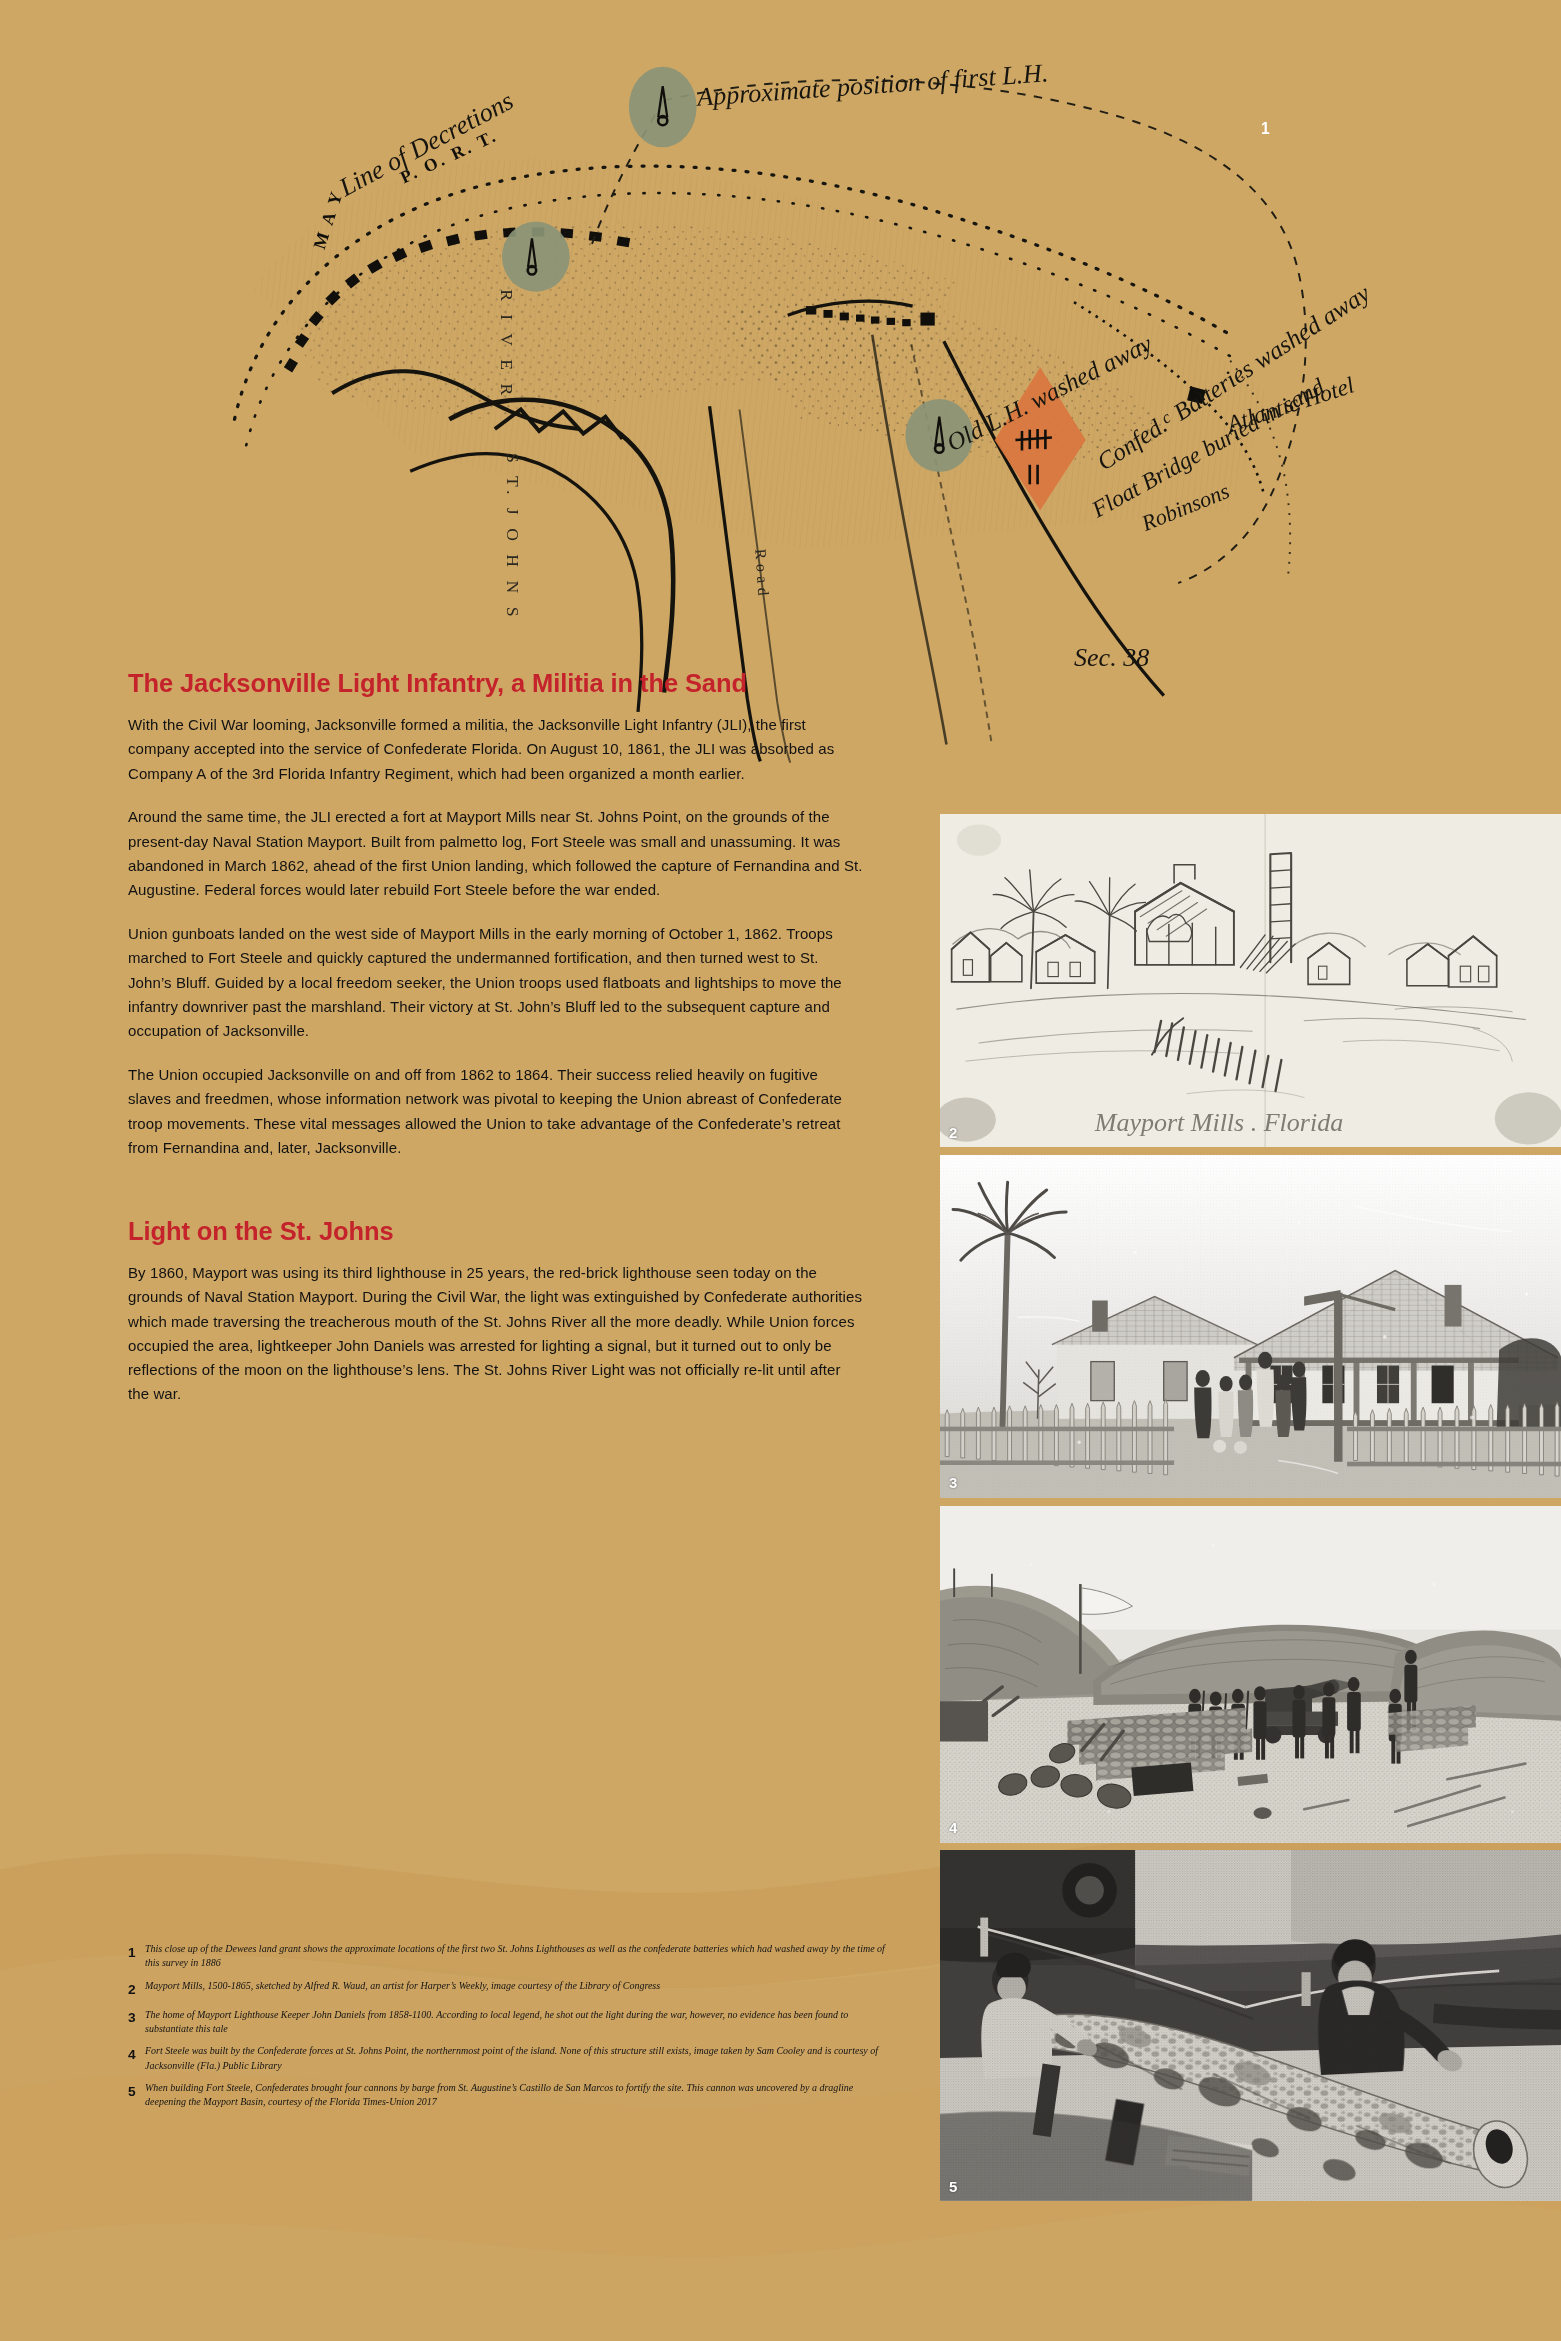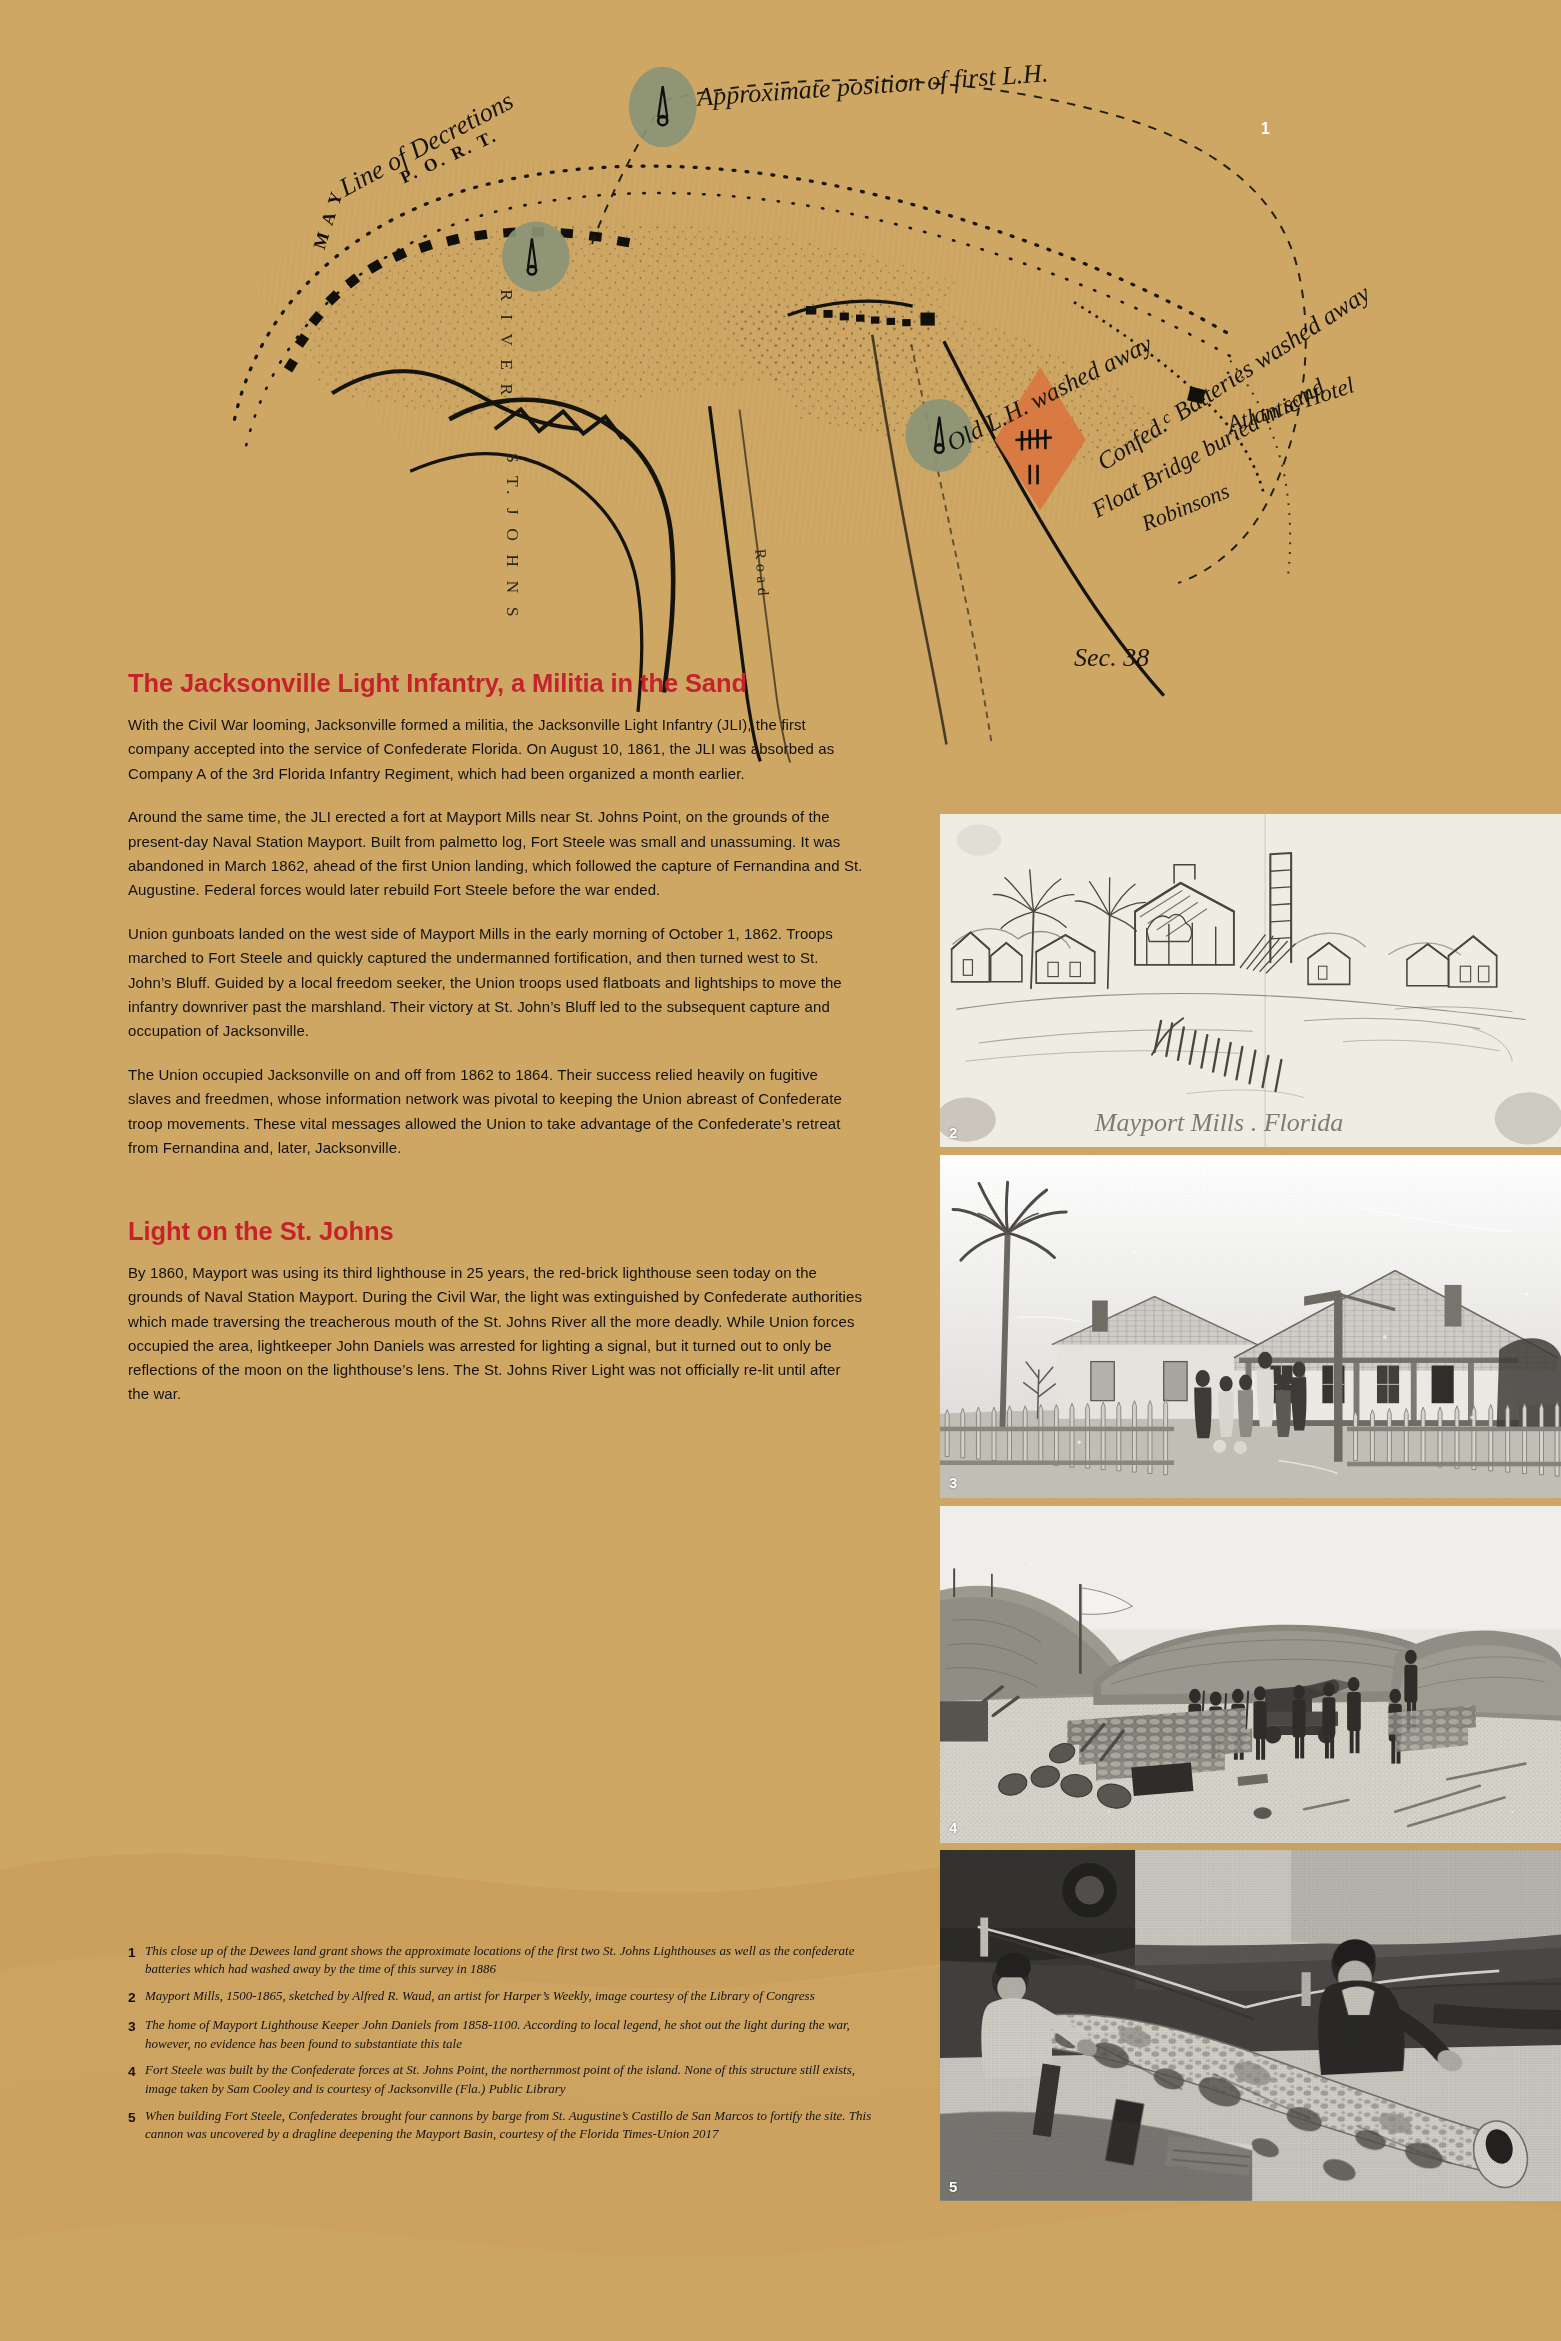--- a/index.html
+++ b/index.html
@@ -131,21 +131,21 @@
     color: #121212;
     width: 17px;
     flex: 0 0 17px;
     text-align: left;
     line-height: 1.42;
     padding-top: 0.7px;
   }
   .fn-txt {
     font-family: "Liberation Serif", serif;
     font-style: italic;
-    font-size: 13px;
+    font-size: 10px;
     line-height: 1.42;
     color: #141414;
     flex: 1;
   }
 
   
   #img-col {
     position: absolute;
     left: 940px;
     top: 814px;

